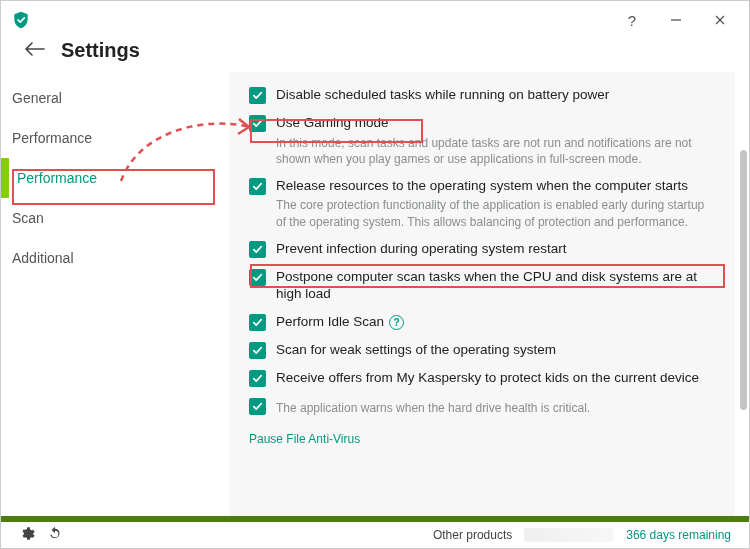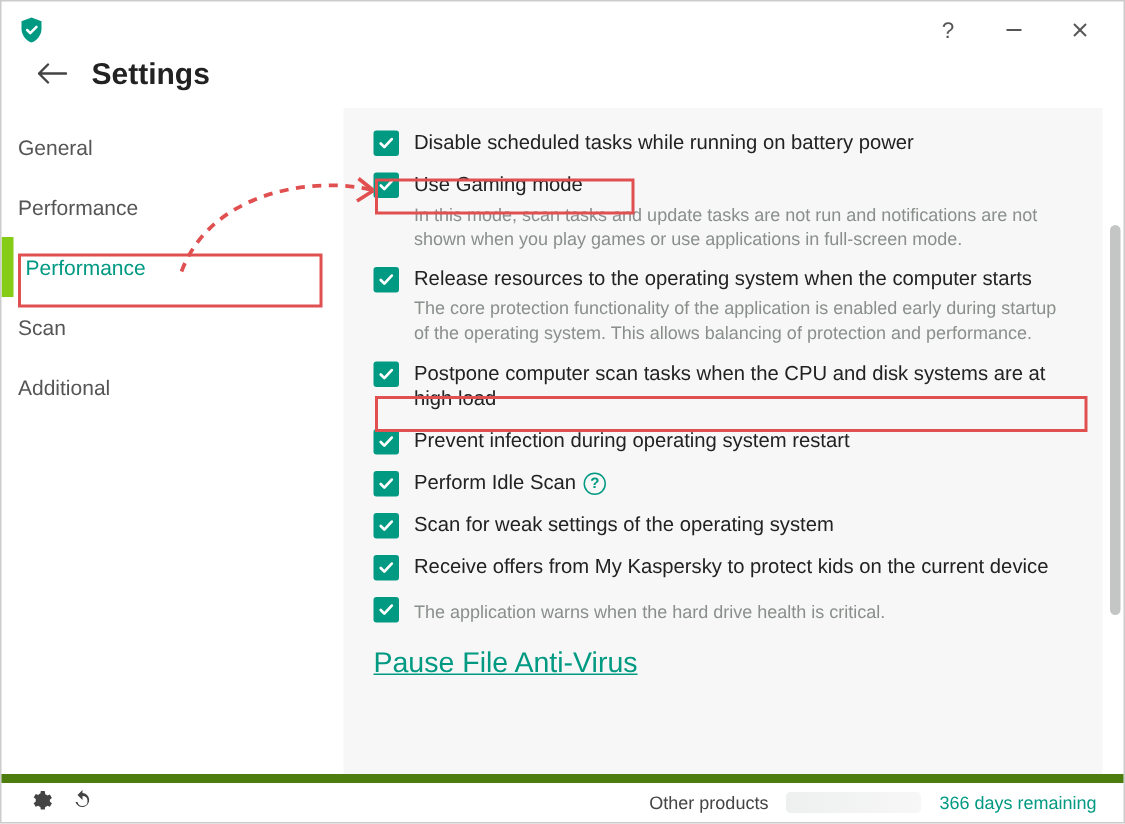--- a/index.html
+++ b/index.html
@@ -20,21 +20,21 @@
   .sidebar-hl { position: absolute; border: 2px solid #e05050; left: 11px; top: 168px; width: 203px; height: 36px; pointer-events: none; }
   .content-wrap { flex: 1; position: relative; padding-right: 14px; }
   .content { background: #f6f7f6; height: 100%; overflow-y: auto; padding: 14px 20px 10px 20px; position: relative; }
   .row { display: flex; align-items: flex-start; gap: 10px; margin-bottom: 10px; }
   .cb { width: 17px; height: 17px; min-width: 17px; background: #009982; border-radius: 2px; display: flex; align-items: center; justify-content: center; cursor: pointer; margin-top: 1px; }
   .cb svg { width: 11px; height: 11px; }
   .row-main { flex: 1; }
   .row-label { font-size: 13.5px; color: #222; line-height: 1.3; display: flex; align-items: flex-end; gap: 5px; }
   .row-desc { font-size: 12px; color: #8a8f8c; line-height: 1.35; margin-top: 3px; }
   .help-circ { width: 15px; height: 15px; border: 1.5px solid #009982; border-radius: 50%; color: #009982; font-size: 10px; font-weight: bold; display: inline-flex; align-items: center; justify-content: center; cursor: pointer; }
-  .link { color: #009982; text-decoration: underline; cursor: pointer; font-size: 19px; display: inline-block; margin-top: 6px; }
+  .link { color: #009982; cursor: pointer; font-size: 12px; display: inline-block; margin-top: 6px; }
   .hl-gaming { position: absolute; border: 2px solid #e05050; left: 249px; top: 118px; width: 173px; height: 24px; pointer-events: none; }
   .hl-postpone { position: absolute; border: 2px solid #e05050; left: 249px; top: 263px; width: 475px; height: 24px; pointer-events: none; }
   .scrollbar { position: absolute; right: 2px; top: 78px; width: 7px; height: 260px; background: #c3c6c5; border-radius: 4px; }
   .footer { height: 32px; border-top: 6px solid #4d7c0f; display: flex; align-items: center; padding: 0 18px; font-size: 12px; color: #555; gap: 12px; }
   .footer-icon { cursor: pointer; color: #444; }
   .footer-spacer { flex: 1; }
   .other { color: #444; }
   .chip { width: 90px; height: 14px; background: linear-gradient(90deg,#eef0ef,#f6f7f6); border-radius: 3px; }
   .days { color: #009982; }
   
@@ -123,32 +123,32 @@
               <div class="row-desc">The core protection functionality of the application is enabled early during startup of the operating system. This allows balancing of protection and performance.</div>
             </div>
           </div><div class="row">
             <div class="cb">
               <svg viewBox="0 0 12 12">
                 <path d="M2 6.2 L4.6 8.8 L10 3" stroke="#fff" stroke-width="2" fill="none" stroke-linecap="round" stroke-linejoin="round"></path>
               </svg>
             </div>
             <div class="row-main">
               <div class="row-label">
+                <span>Prevent infection during operating system restart</span>
+              </div>
+            </div>
+          </div><div class="row">
+            <div class="cb">
+              <svg viewBox="0 0 12 12">
+                <path d="M2 6.2 L4.6 8.8 L10 3" stroke="#fff" stroke-width="2" fill="none" stroke-linecap="round" stroke-linejoin="round"></path>
+              </svg>
+            </div>
+            <div class="row-main">
+              <div class="row-label">
                 <span>Postpone computer scan tasks when the CPU and disk systems are at high load</span>
-              </div>
-            </div>
-          </div><div class="row">
-            <div class="cb">
-              <svg viewBox="0 0 12 12">
-                <path d="M2 6.2 L4.6 8.8 L10 3" stroke="#fff" stroke-width="2" fill="none" stroke-linecap="round" stroke-linejoin="round"></path>
-              </svg>
-            </div>
-            <div class="row-main">
-              <div class="row-label">
-                <span>Prevent infection during operating system restart</span>
               </div>
             </div>
           </div><div class="row">
             <div class="cb">
               <svg viewBox="0 0 12 12">
                 <path d="M2 6.2 L4.6 8.8 L10 3" stroke="#fff" stroke-width="2" fill="none" stroke-linecap="round" stroke-linejoin="round"></path>
               </svg>
             </div>
             <div class="row-main">
               <div class="row-label">

